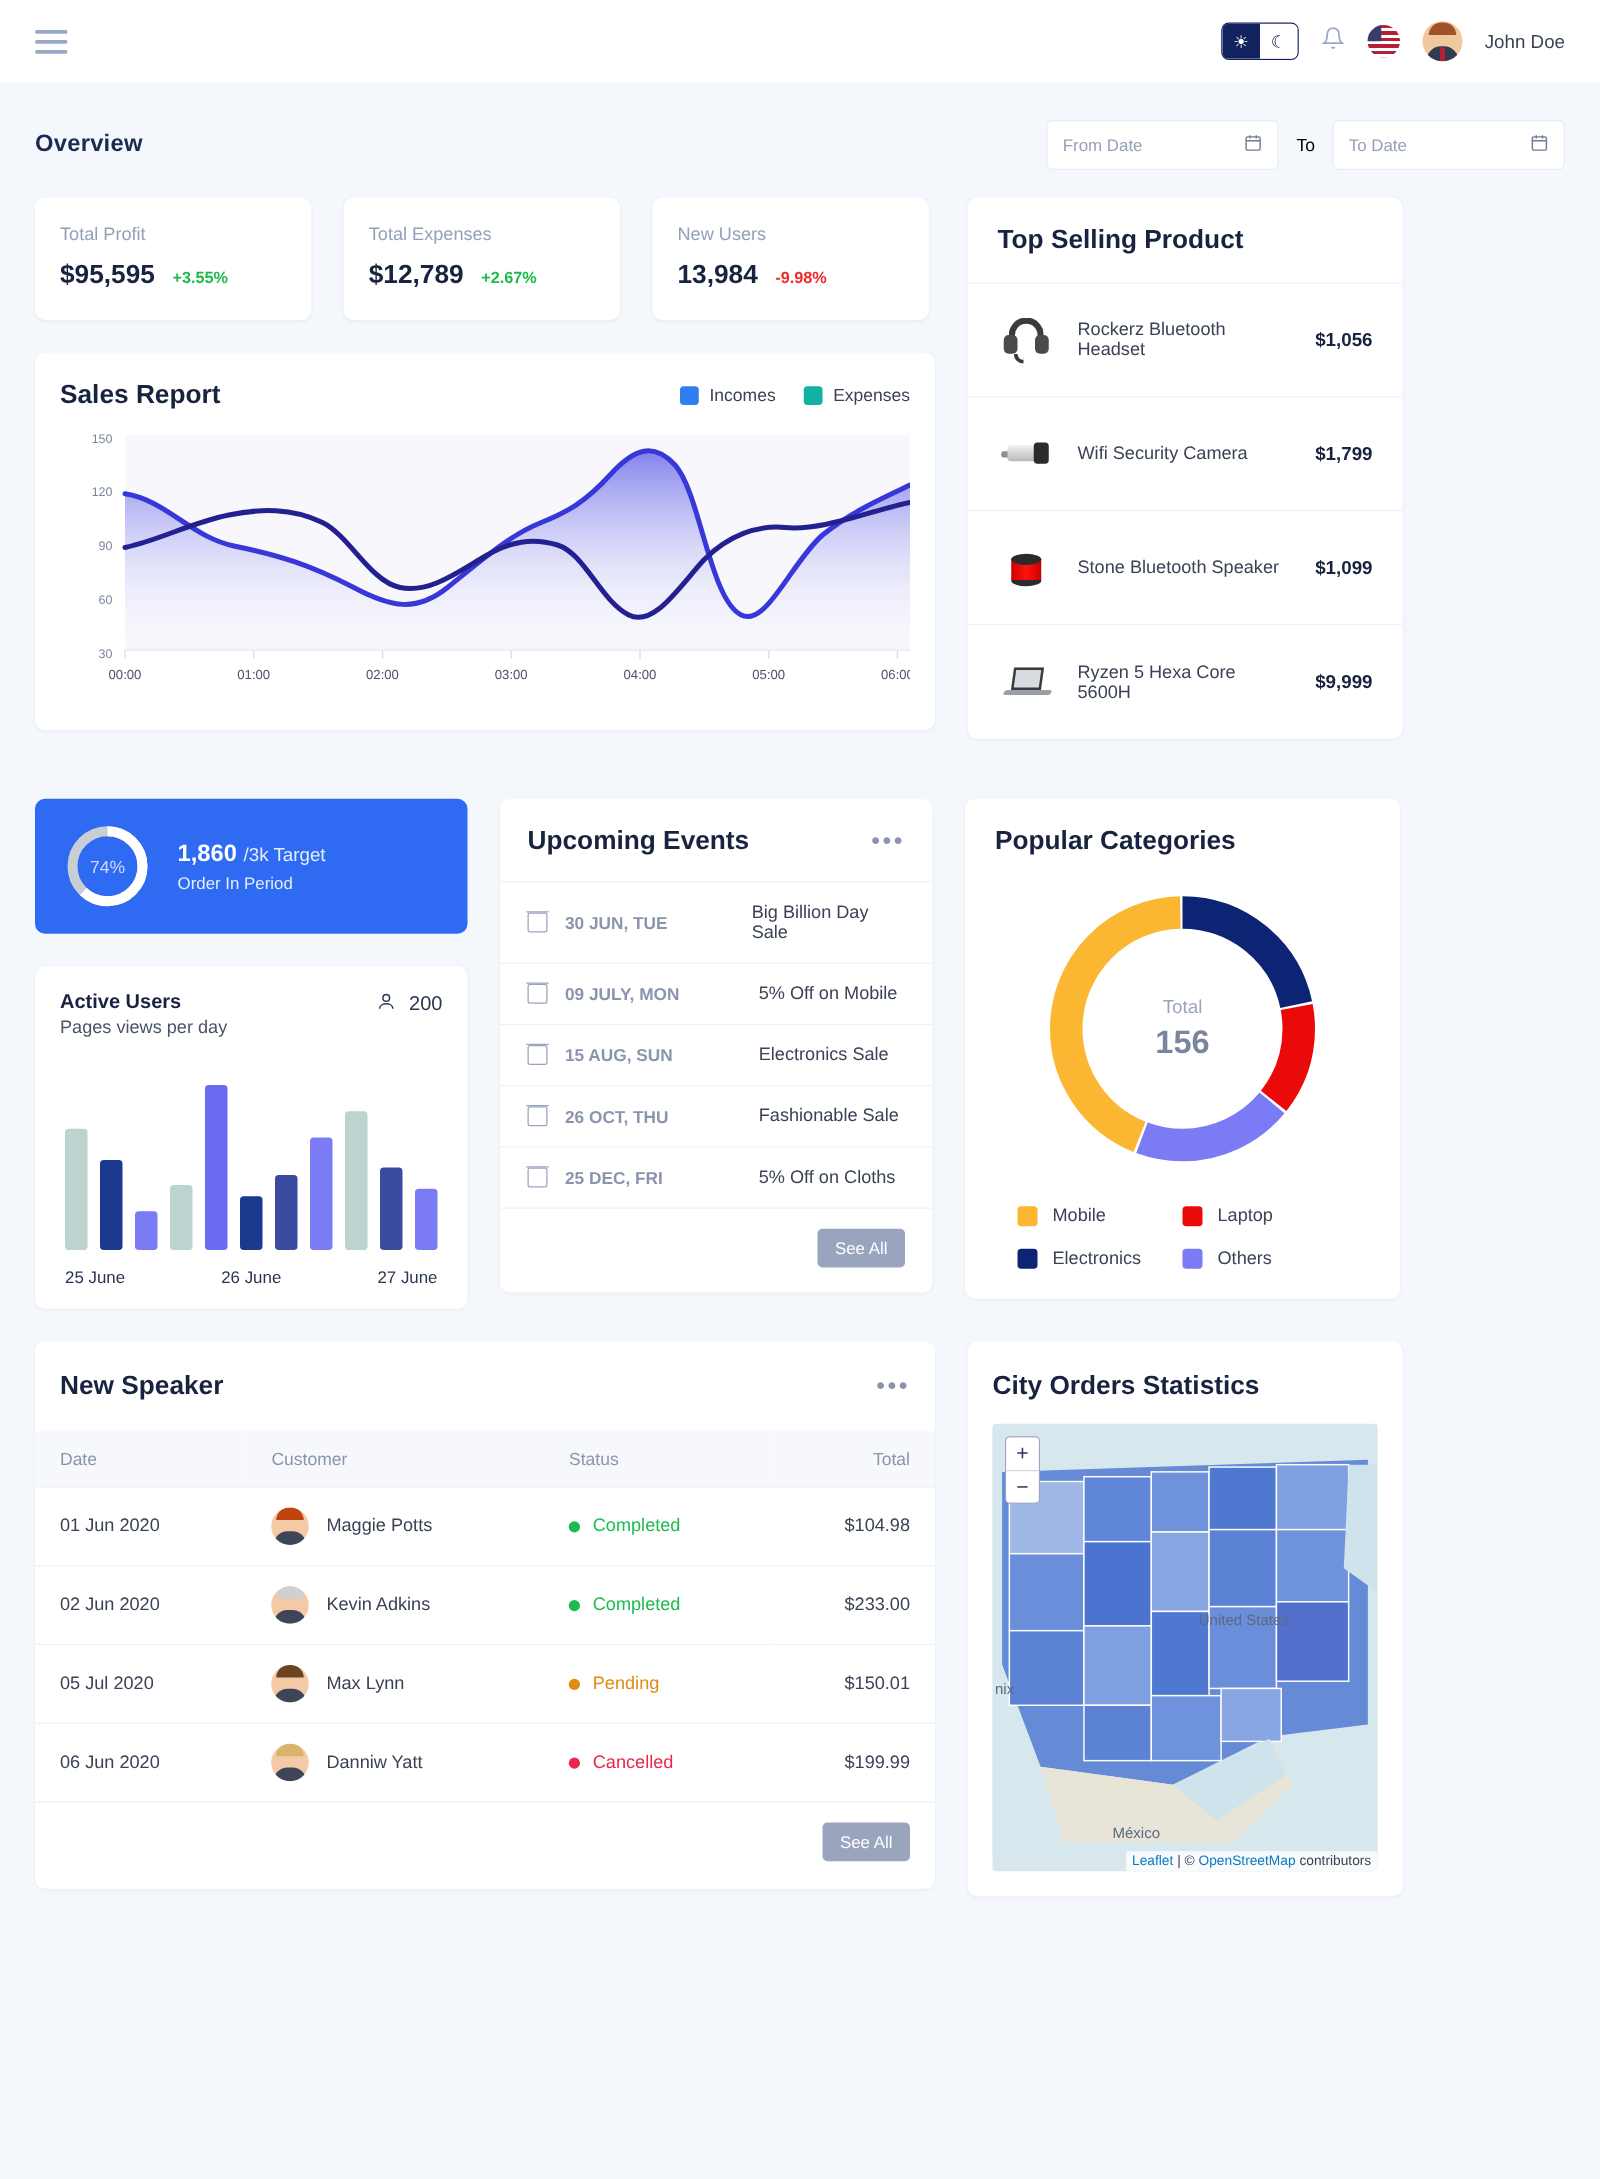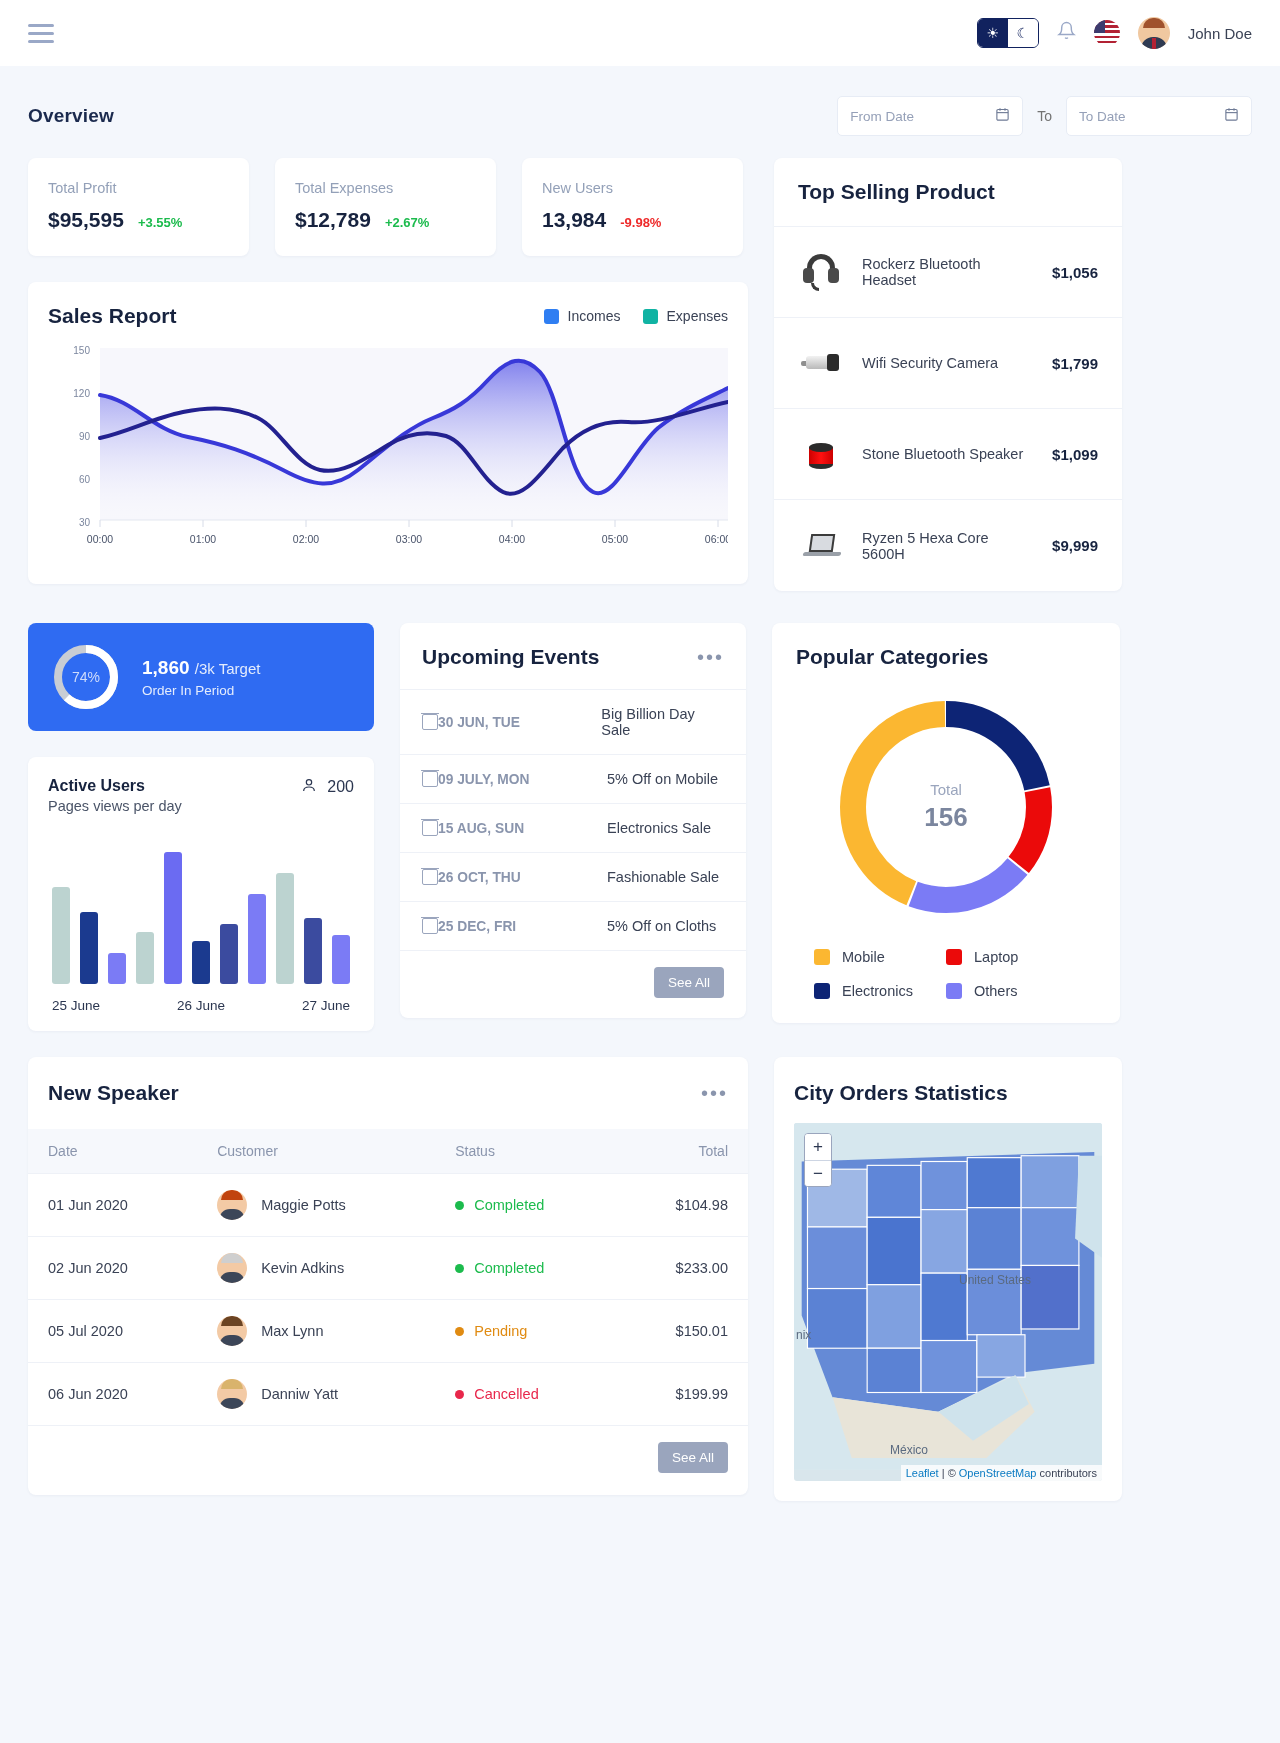--- a/index.html
+++ b/index.html
@@ -52,40 +52,40 @@
   .page { padding: 0 28px 40px 28px; }
   .page-head { display: flex; align-items: center; justify-content: space-between; padding: 30px 0 22px 0; }
   .page-title { font-size: 19px; font-weight: bold; color: #1b2a4e; letter-spacing: .2px; }
   .daterange { display: flex; align-items: center; gap: 14px; }
   .date-field {
     width: 186px; height: 40px; background: #ffffff; border: 1px solid #e7ecf5; border-radius: 5px;
     display: flex; align-items: center; justify-content: space-between; padding: 0 12px;
     font-size: 13.5px; color: #95a0b8; cursor: pointer;
   }
   .date-field .cal { color: #6e7a95; font-size: 14px; }
-  .to-label { font-size: 14px; color: #737373; }
+  .to-label { font-size: 14px; color: #000000; }
 
   
   .row { display: flex; gap: 26px; align-items: flex-start; }
   .col-left { width: 720px; flex: none; }
   .col-right { width: 348px; flex: none; }
   .card { background: #ffffff; border-radius: 8px; box-shadow: 0 1px 3px rgba(30,50,90,.05); }
 
   
   .stats { display: flex; gap: 26px; margin-bottom: 26px; }
   .stat { width: 221px; padding: 22px 20px 24px 20px; }
   .stat-label { font-size: 14.5px; color: #93a0b8; margin-bottom: 12px; }
   .stat-row { display: flex; align-items: baseline; gap: 14px; }
   .stat-value { font-size: 21px; font-weight: bold; color: #17233f; }
   .stat-delta { font-size: 13px; font-weight: bold; }
   .up { color: #1cbb4d; }
   .down { color: #ee2a2a; }
 
   
-  .sales { padding: 22px 20px 14px 20px; margin-bottom: 13px; }
+  .sales { padding: 22px 20px 14px 20px; margin-bottom: 29px; }
   .sales-head { display: flex; align-items: center; justify-content: space-between; margin-bottom: 12px; }
   .card-title { font-size: 21px; font-weight: bold; color: #17233f; }
   .legend { display: flex; gap: 22px; align-items: center; }
   .legend-item { display: flex; align-items: center; gap: 9px; font-size: 14px; color: #3a4255; }
   .swatch { width: 15px; height: 15px; border-radius: 3px; }
   .chart-wrap { position: relative; height: 230px; }
   .chart-wrap svg { display: block; }
 
   
   .tsp-head { padding: 22px 24px; font-size: 21px; font-weight: bold; color: #17233f; border-bottom: 1px solid #eef1f7; }
@@ -135,21 +135,21 @@
   .au-sub { font-size: 14.5px; color: #4a5468; margin-top: 3px; }
   .au-count { display: flex; align-items: center; gap: 10px; font-size: 16px; color: #2b3650; }
   .au-bars { display: flex; align-items: flex-end; gap: 10px; height: 150px; margin: 20px 0 8px 0; padding: 0 4px; }
   .au-bars .bar { flex: 1; border-radius: 3px; }
   .au-days { display: flex; justify-content: space-between; font-size: 13.5px; color: #2b3650; padding: 6px 4px 0 4px; }
 
   
   .ue-head { display: flex; align-items: center; justify-content: space-between; padding: 22px 22px 20px 22px; }
   .dots { color: #8a95ad; font-size: 20px; letter-spacing: 2px; cursor: pointer; line-height: 10px; }
   .ue-row { display: flex; align-items: center; padding: 16px 22px; border-top: 1px solid #eef1f7; }
-  .ue-date { display: flex; align-items: center; width: 185px; font-size: 13.8px; font-weight: bold; color: #8a95ad; }
+  .ue-date { display: flex; align-items: center; gap: 14px; width: 185px; font-size: 13.8px; font-weight: bold; color: #8a95ad; }
   .cal-ic { width: 16px; height: 16px; border: 1.6px solid #9aa5bd; border-radius: 2px; position: relative; flex: none; }
   .cal-ic::before { content:''; position:absolute; top:-1.6px; left:-1.6px; right:-1.6px; height: 4px; border-top: 1.6px solid #9aa5bd; }
   .ue-name { font-size: 14.5px; color: #3a4255; }
   .ue-foot { padding: 16px 22px 20px 22px; border-top: 1px solid #eef1f7; display: flex; justify-content: flex-end; }
   .see-all {
     background: #9aa5bd; color: #ffffff; font-size: 13.5px; border: none; border-radius: 4px;
     padding: 8px 14px; cursor: pointer; font-family: inherit;
   }
 
   

